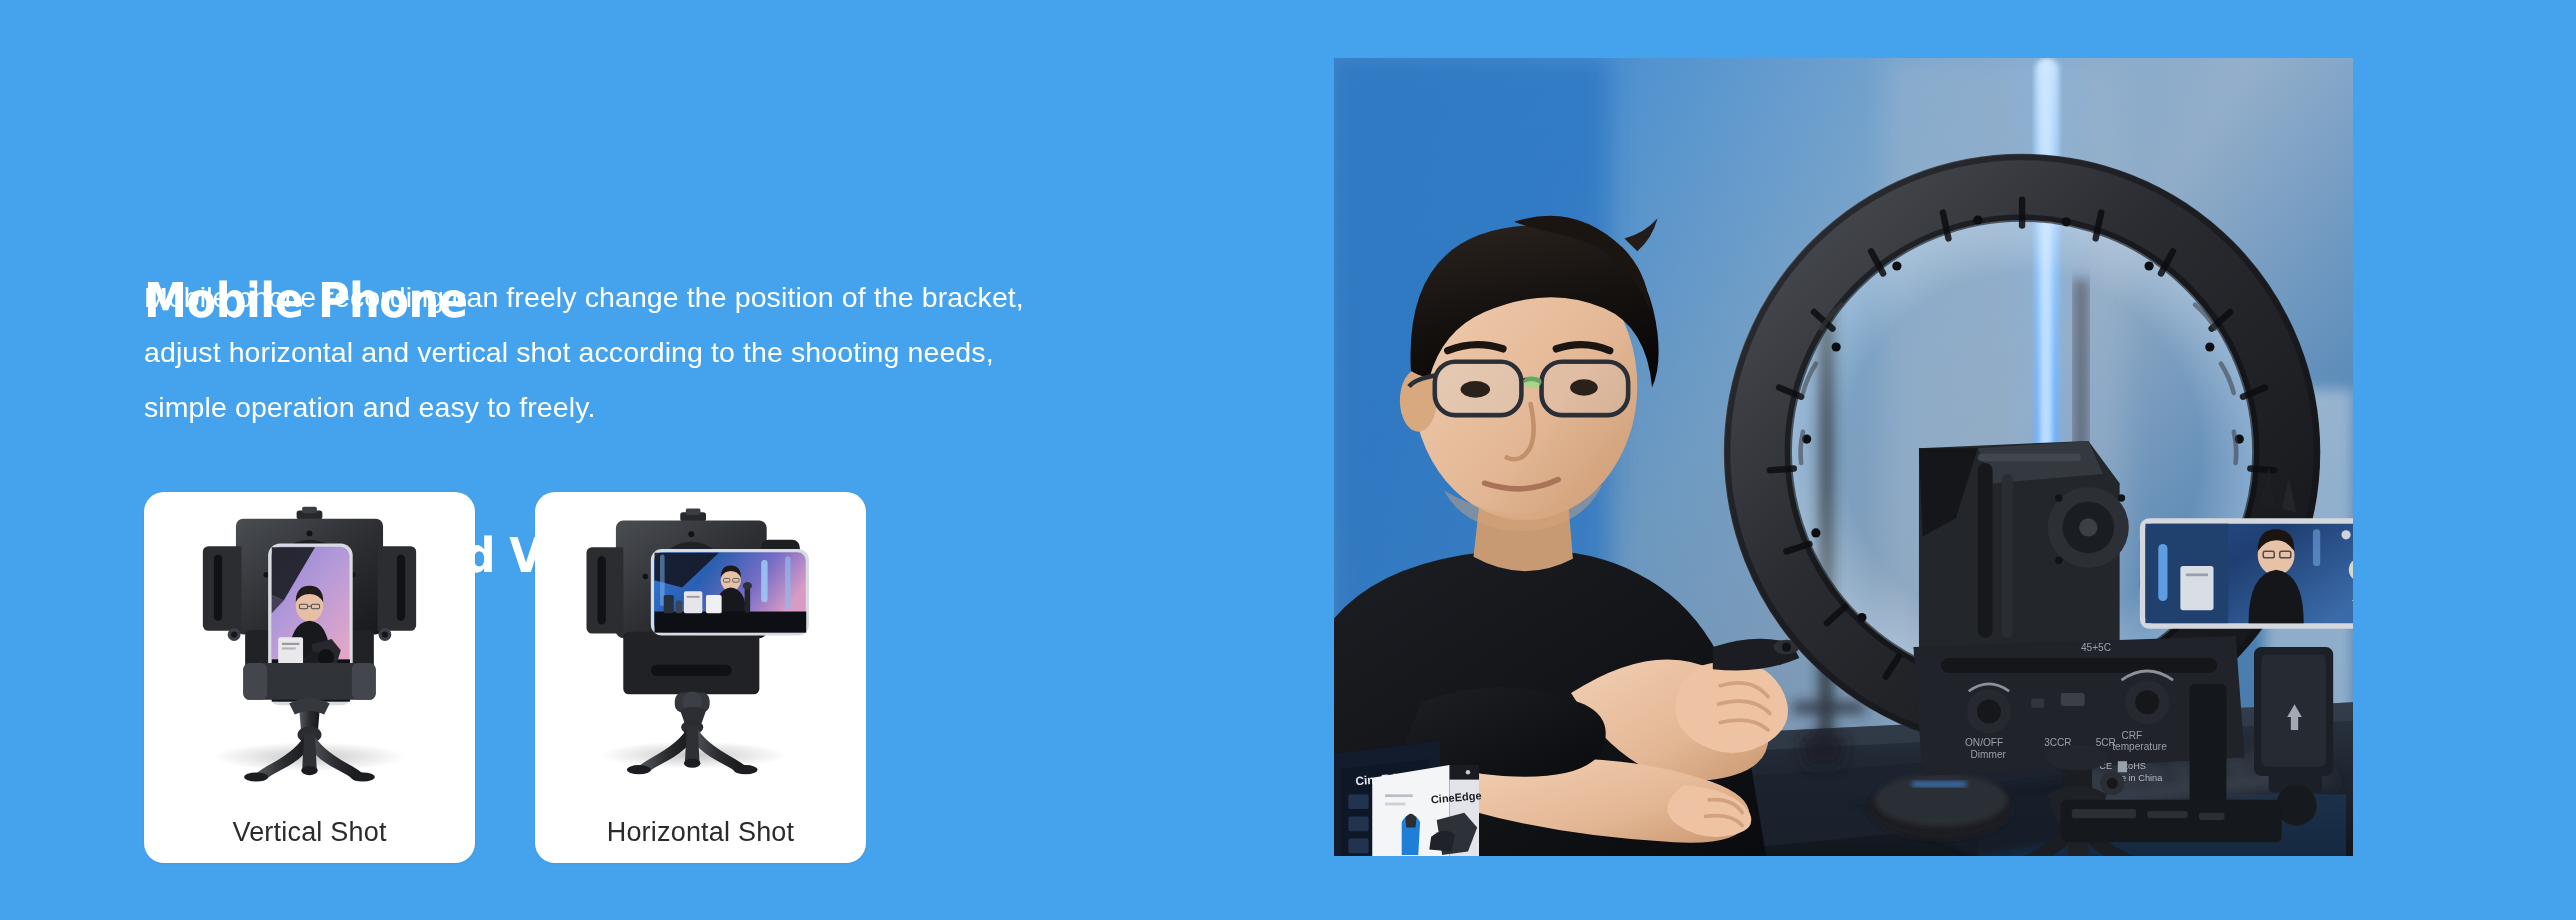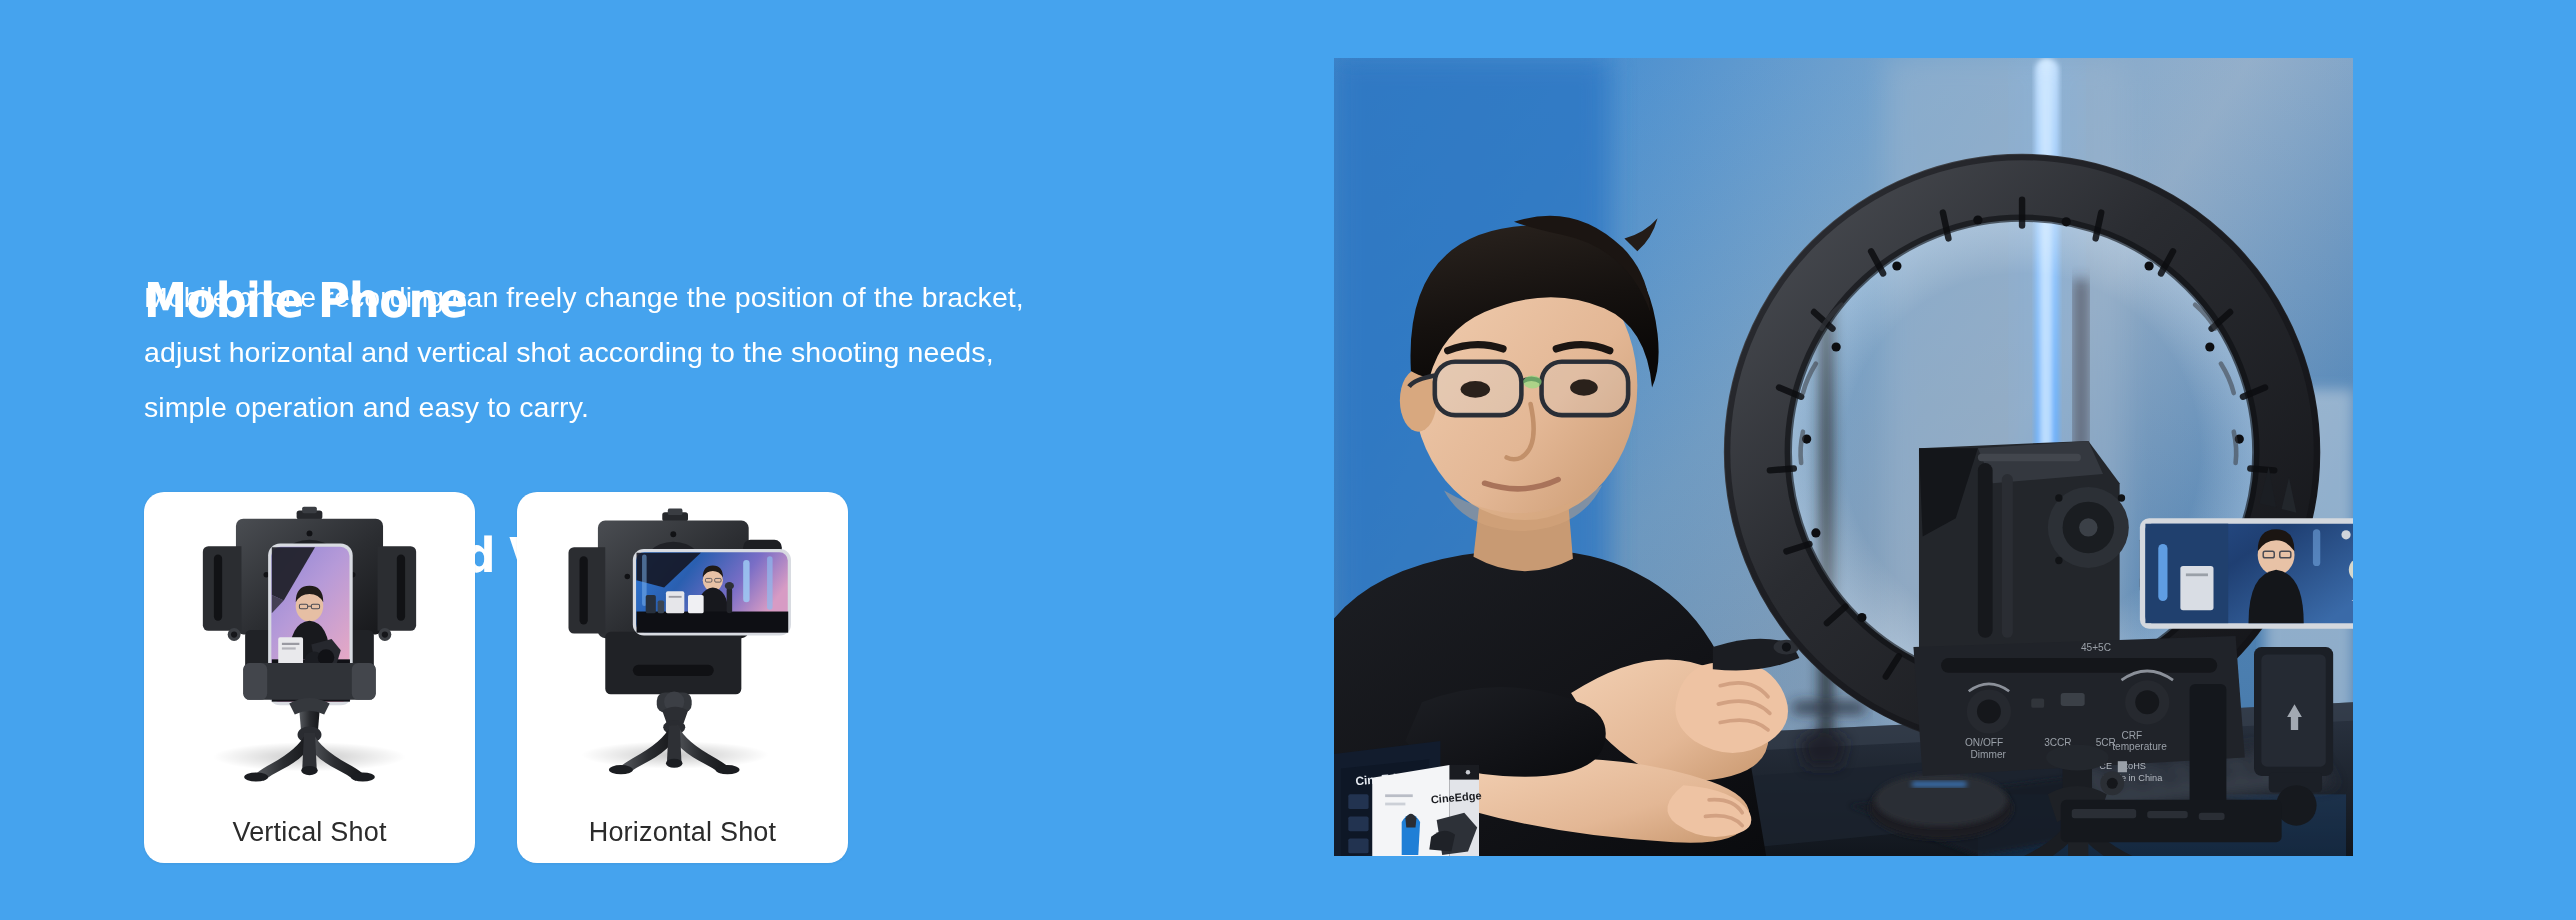--- a/index.html
+++ b/index.html
@@ -42,21 +42,21 @@
     line-height:55px;
     letter-spacing:0.1px;
   }
   .subcopy .sc-line{display:block;white-space:nowrap;}
 
   
   .cards{
     position:absolute;
     left:0; top:492px;
     display:flex;
-    gap:42px;
+    gap:60px;
   }
   .card{
     width:331px;height:371px;
     background:#ffffff;
     border-radius:20px;
     position:relative;
     overflow:hidden;
     box-shadow:0 0.9px 2.8px rgba(0,0,0,0.06);
   }
   .card-stage{
@@ -92,21 +92,21 @@
   <div class="left-col">
 
     <h1 class="headline">
       <span class="hl-line">Mobile Phone</span>
       <span class="hl-line">Horizontal and Vertical Shot</span>
     </h1>
 
     <div class="subcopy">
       <span class="sc-line">Mobile phone recording can freely change the position of the bracket,</span>
       <span class="sc-line">adjust horizontal and vertical shot according to the shooting needs,</span>
-      <span class="sc-line">simple operation and easy to carry.</span>
+      <span class="sc-line">simple operation and easy to freely.</span>
     </div>
 
     <div class="cards">
 
       <div class="card">
         <div class="card-stage">
           <svg viewBox="0 0 360 330" xmlns="http://www.w3.org/2000/svg">
             <defs>
               <linearGradient id="vScreen" x1="0" y1="0" x2="0.6" y2="1">
                 <stop offset="0%" stop-color="#8e86d6"></stop>

